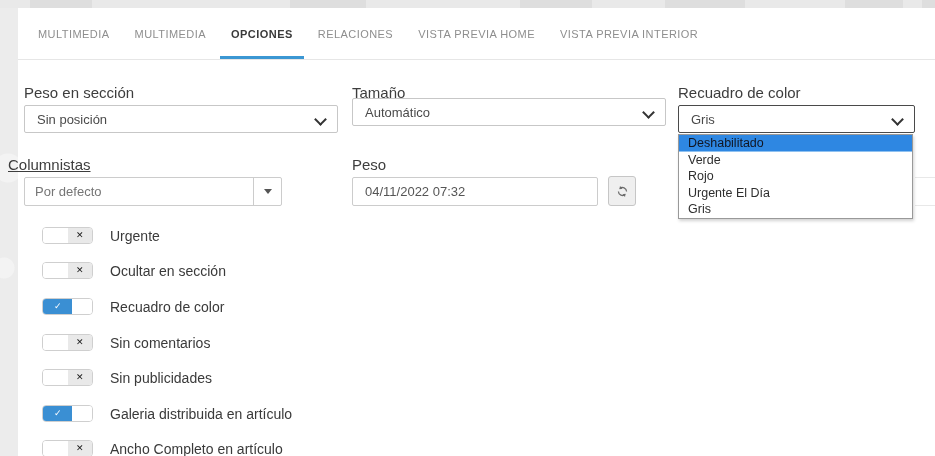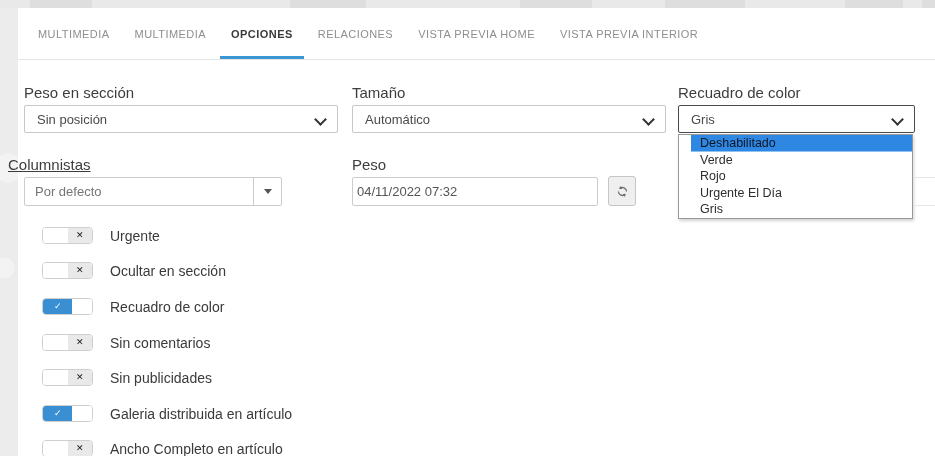--- a/index.html
+++ b/index.html
@@ -26,25 +26,25 @@
   .select.focused{border-color:#4a4a4a;}
   .chev{position:absolute;right:12px;top:9px;width:7px;height:7px;border-right:2px solid #333;border-bottom:2px solid #333;transform:rotate(45deg);}
 
   
   .combo{position:absolute;left:24px;top:177px;width:258px;height:29px;box-sizing:border-box;border:1px solid #ccc;border-radius:2px;background:#fff;display:flex;align-items:center;font-size:13px;color:#757575;cursor:pointer;}
   .combo .txt{flex:1;padding-left:10px;}
   .combo .arrow-box{width:27px;height:100%;border-left:1px solid #ccc;display:flex;align-items:center;justify-content:center;}
   .combo .tri{width:0;height:0;border-left:4px solid transparent;border-right:4px solid transparent;border-top:5px solid #555;}
 
   
-  .date-input{position:absolute;left:352px;top:177px;width:246px;height:29px;box-sizing:border-box;border:1px solid #ccc;border-radius:2px;background:#fff;display:flex;align-items:center;padding-left:4px;font-size:13px;color:#555;}
+  .date-input{position:absolute;left:352px;top:177px;width:246px;height:29px;box-sizing:border-box;border:1px solid #ccc;border-radius:2px;background:#fff;display:flex;align-items:center;padding-left:12px;font-size:13px;color:#555;}
   .refresh-btn{position:absolute;left:608px;top:176px;width:28px;height:30px;box-sizing:border-box;border:1px solid #c6c6c6;border-radius:3px;background:#efefef;display:flex;align-items:center;justify-content:center;cursor:pointer;}
 
   
-  .dropdown{position:absolute;left:678px;top:134px;width:235px;box-sizing:border-box;border:1px solid #999;background:#fff;box-shadow:1px 2px 3px rgba(0,0,0,.18);z-index:5;padding-left:12px;}
+  .dropdown{position:absolute;left:678px;top:134px;width:235px;box-sizing:border-box;border:1px solid #999;background:#fff;box-shadow:1px 2px 3px rgba(0,0,0,.18);z-index:5;}
   .dd-item{height:16.5px;line-height:16.5px;font-size:12.5px;color:#2e2e2e;padding-left:9px;cursor:pointer;white-space:nowrap;overflow:hidden;}
   .dd-item.hl{background:#2e87e2;color:#111521;border-bottom:1px solid #8fc1f0;box-sizing:border-box;}
 
   .ghost-line{position:absolute;height:1px;background:#e8e8e8;}
 
   
   .trow{position:absolute;left:42px;height:17px;display:flex;align-items:center;}
   .toggle{position:relative;width:51px;height:17px;box-sizing:border-box;border:1px solid #cfcfcf;border-radius:4px;overflow:hidden;display:flex;cursor:pointer;background:#fff;flex:0 0 auto;}
   .toggle .half{display:flex;align-items:center;justify-content:center;font-size:9px;line-height:1;}
   .toggle.off .h-left{width:50%;background:#fff;}
@@ -91,21 +91,21 @@
   </div>
 
   <div class="fld-label" style="left:24px;top:84px;">Peso en sección</div>
   <div class="fld-label" style="left:352px;top:84px;">Tamaño</div>
   <div class="fld-label" style="left:678px;top:84px;">Recuadro de color</div>
 
   <div class="select" style="left:24px;top:105px;width:314px;">
     <span>Sin posición</span>
     <span class="chev"></span>
   </div>
-  <div class="select" style="left:352px;top:105px;width:314px;">
+  <div class="select" style="left:352px;top:98px;width:314px;">
     <span>Automático</span>
     <span class="chev"></span>
   </div>
   <div class="select focused" style="left:678px;top:105px;width:237px;">
     <span>Gris</span>
     <span class="chev"></span>
   </div>
 
   <div class="fld-label" style="left:8px;top:156px;text-decoration:underline;">Columnistas</div>
   <div class="fld-label" style="left:352px;top:156px;">Peso</div>

